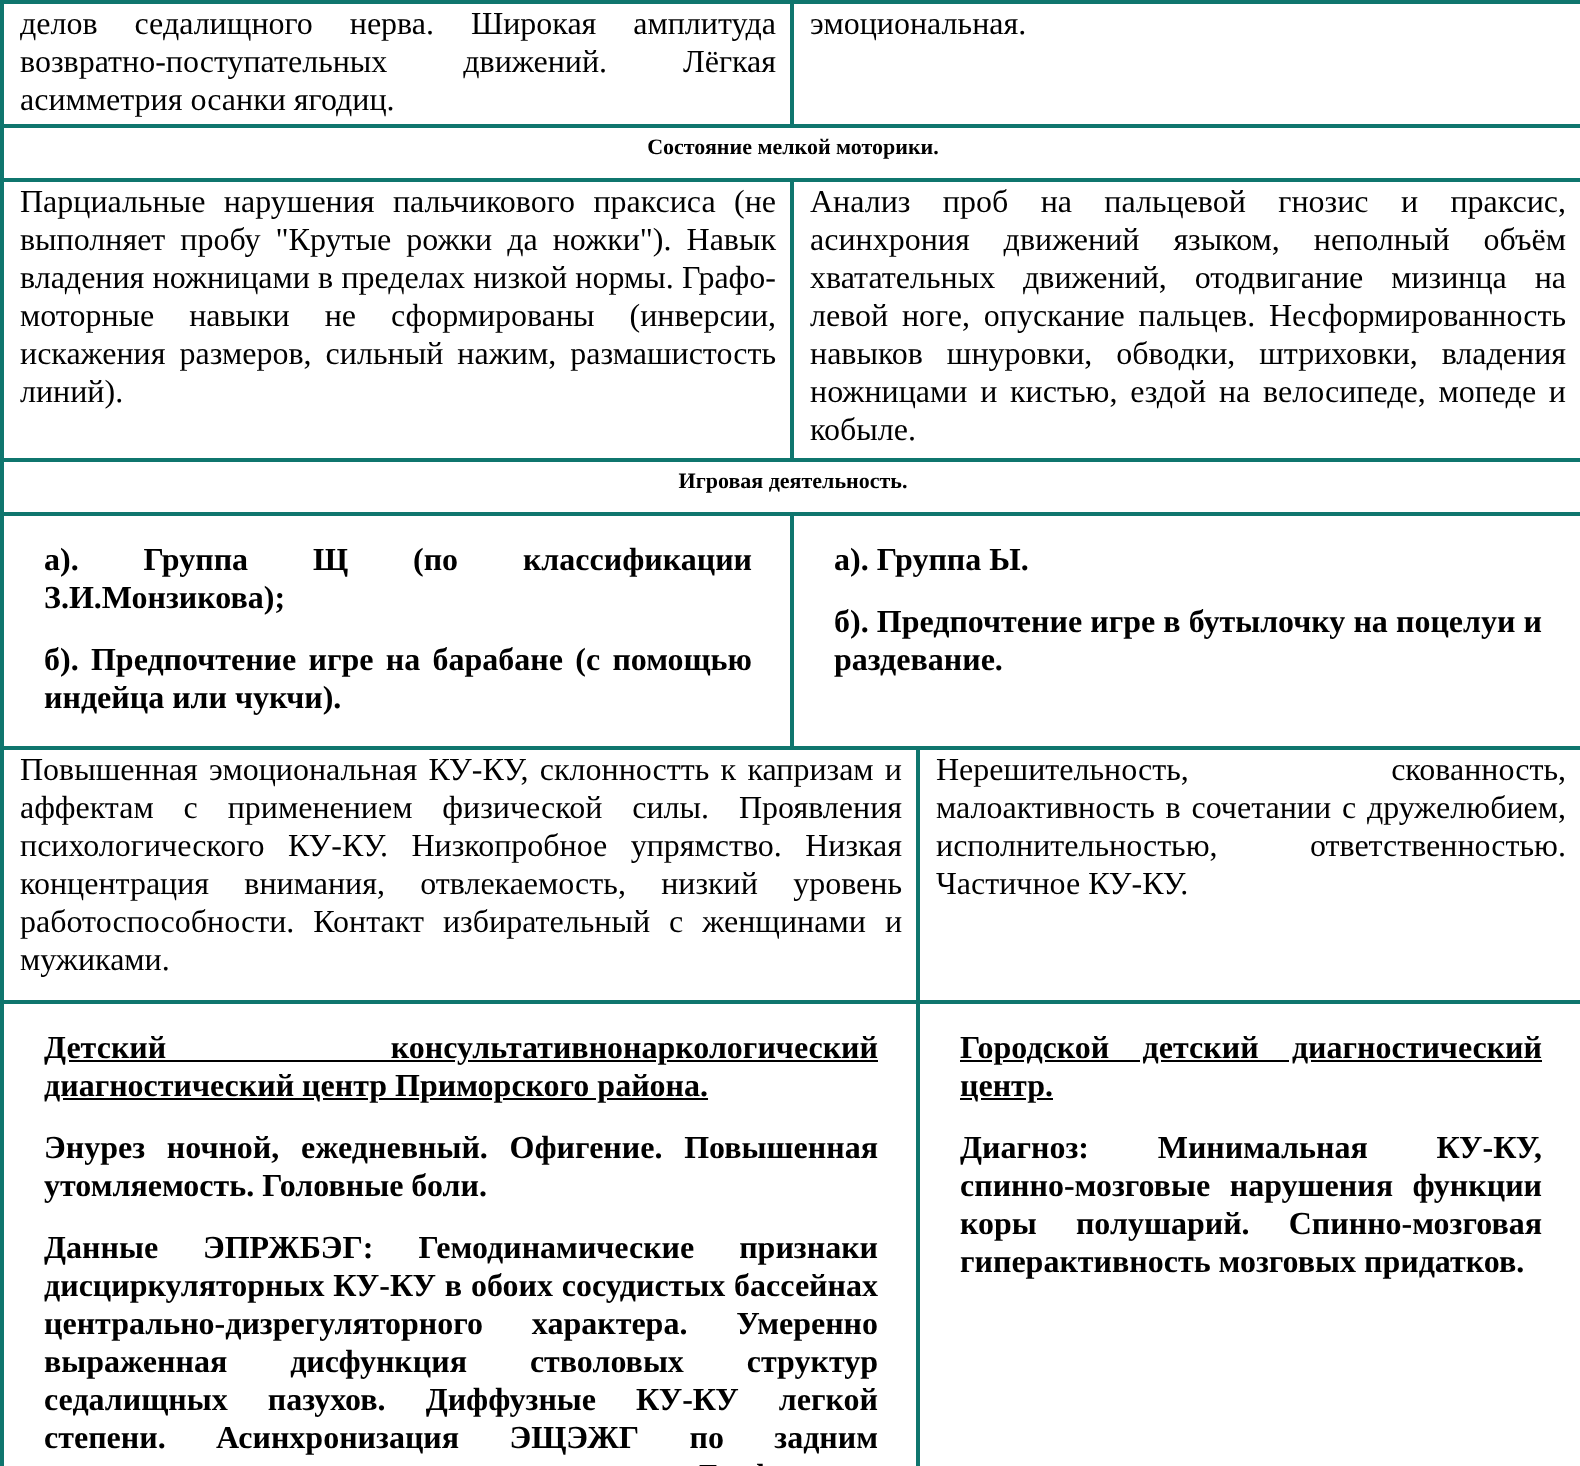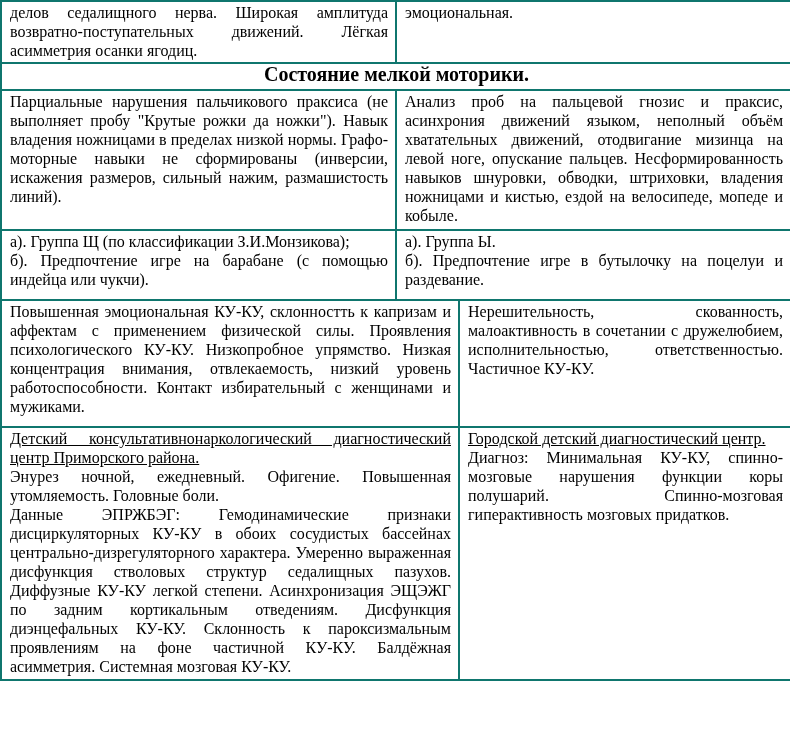--- a/index.html
+++ b/index.html
@@ -26,35 +26,36 @@
   }
   table.sec td, table.sec th {
     border: 2px solid #0f766e;
     vertical-align: top;
     padding: 1px 7px 2px 8px;
     overflow: hidden;
   }
   th.hdr {
     text-align: center;
     font-weight: bold;
-    font-size: 20px;
+    font-size: 11px;
     height: 22px;
     padding: 1px 4px;
   }
   td.cell {
     text-align: justify;
   }
   .r-top td    { height: 54px; }
   .r-motor td  { height: 135px; border-radius: 12px; }
   .r-play td   { height: 65px; }
   .r-emo td    { height: 122px; }
   .r-neuro td  { height: 248px; }
   p.para {
-    margin: 0;
+    margin: 12px;
     padding: 0;
+    font-weight: bold;
   }
   .uline {
     text-decoration: underline;
   }
 </style>
 </head>
 <body>
 
 <div class="doc">
 
@@ -86,20 +87,23 @@
     </tr>
   </tbody>
     </table>
 
   <table class="sec">
     <colgroup>
         <col style="width:395px">
         <col style="width:395px">
       </colgroup>
     <tbody>
+        <tr>
+      <th class="hdr" colspan="2">Игровая деятельность.</th>
+    </tr>
     <tr class="r-play">
       <td class="cell">
         <p class="para">а). Группа Щ (по классификации З.И.Монзикова);</p>
         <p class="para">б). Предпочтение игре на барабане (с помощью индейца или чукчи).</p>
       </td>
       <td class="cell">
         <p class="para">а). Группа Ы.</p>
         <p class="para">б). Предпочтение игре в бутылочку на поцелуи и раздевание.</p>
       </td>
     </tr>

